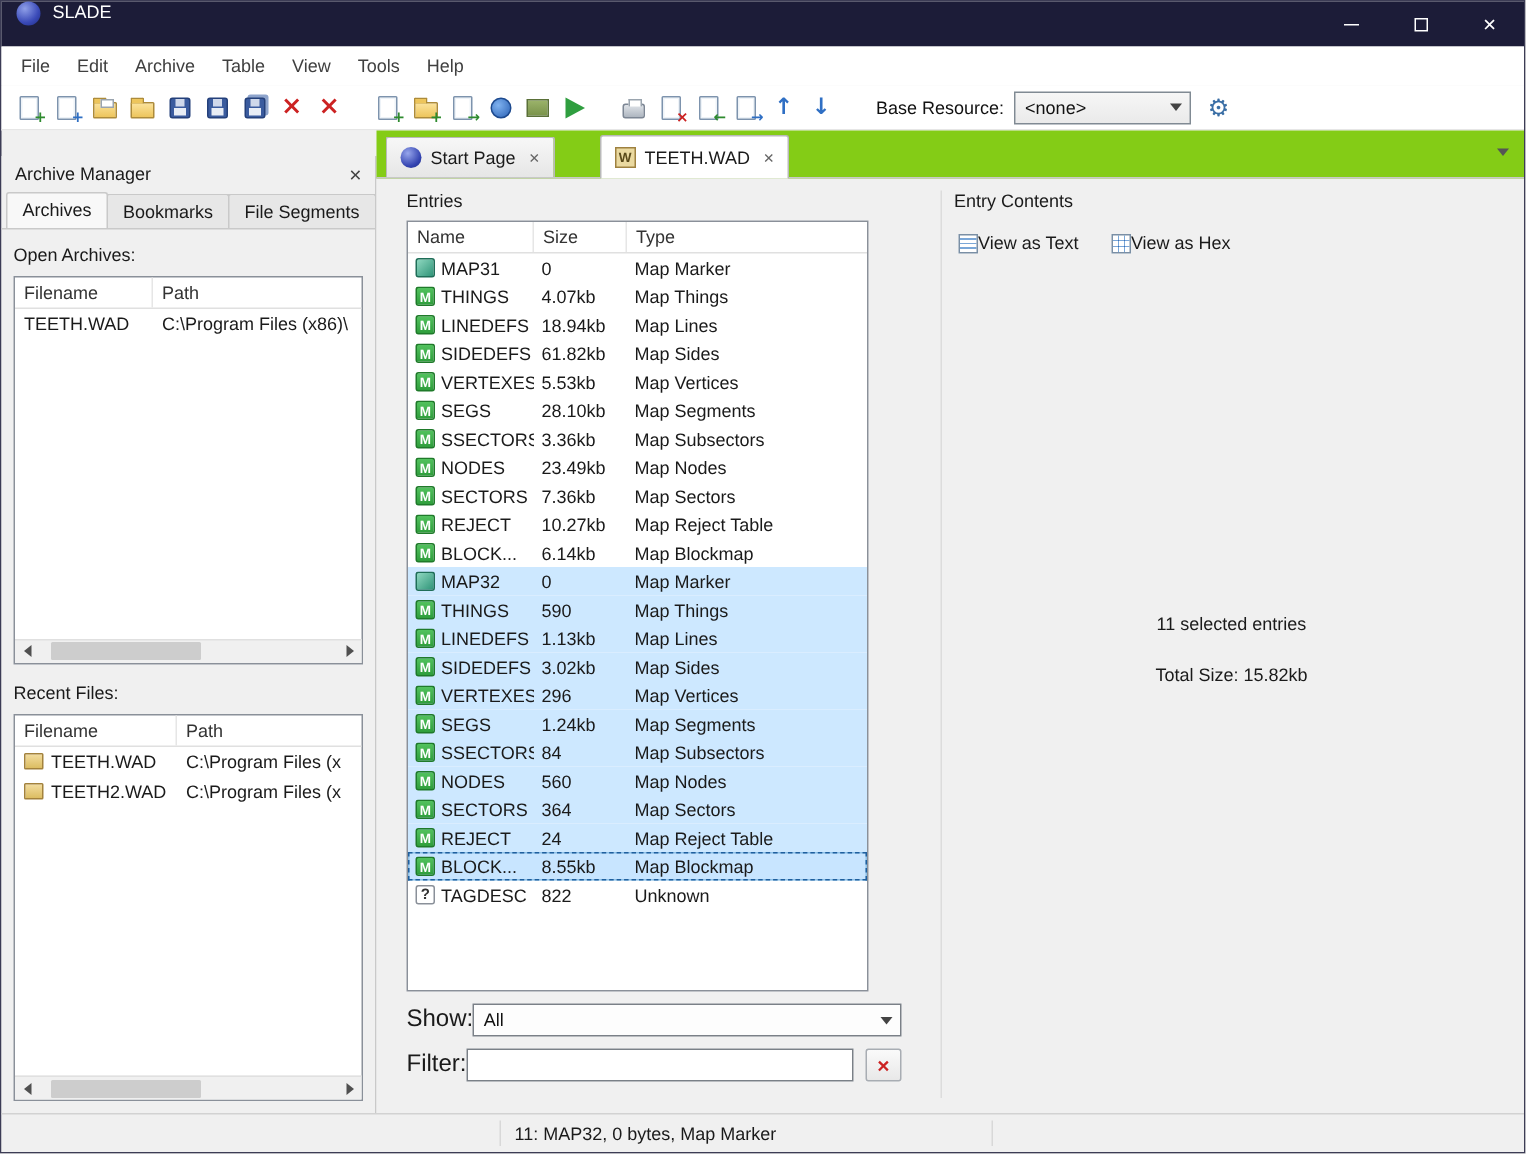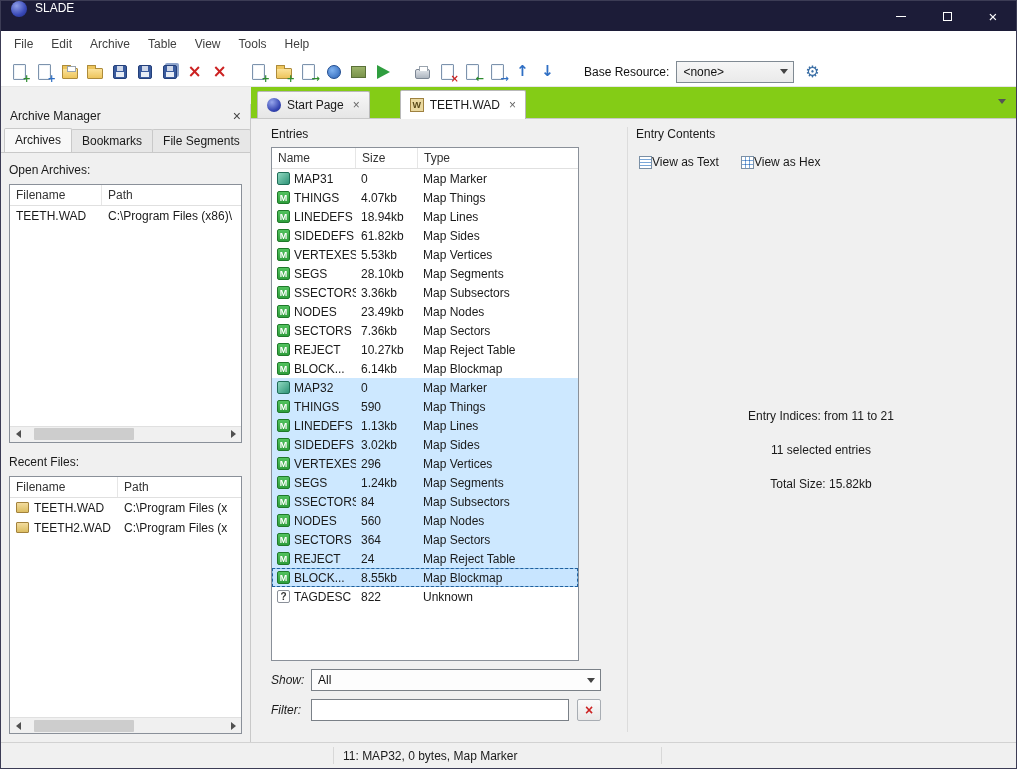--- a/index.html
+++ b/index.html
@@ -103,21 +103,21 @@
   .erow{display:grid;grid-template-columns:84px 62px 1fr;height:19px;align-items:center;font-size:12px;color:#1a1a1a;}
   .erow.selected{background:#cde8ff;}
   .erow.focused{background:#c8e5ff;outline:1px dashed #1f5f9e;outline-offset:-1px;box-shadow:inset 0 0 0 1px #8ec1e8;}
   .ecell{padding:0 5px;white-space:nowrap;overflow:hidden;}
   .name-cell{display:flex;align-items:center;gap:4px;}
   .eicon{width:13px;height:13px;flex:0 0 13px;border-radius:2px;font-family:"Liberation Sans",sans-serif;text-align:center;}
   .eicon.map{background:linear-gradient(135deg,#8fd8c0,#2f9478);border:1px solid #1f6e58;}
   .eicon.mapdata{background:linear-gradient(#52c25e,#2f9e3c);border:1px solid #1f7a2a;color:#fff;font-weight:bold;font-size:9px;line-height:12px;}
   .eicon.unknown{background:#fff;border:1px solid #8a9099;color:#333;font-weight:bold;font-size:10px;line-height:12px;}
   .show-row,.filter-row{display:flex;align-items:center;margin-top:8px;height:22px;}
-  .small-label{flex:0 0 40px;font-size:12px;color:#1a1a1a;font-style:italic;}
+  .small-label{flex:0 0 40px;font-size:16px;color:#1a1a1a;}
   .wcombo{flex:1;height:22px;border:1px solid #7a8087;background:#fdfdfd;display:flex;align-items:center;padding-left:6px;font-size:12px;color:#111;}
   .filter-input{height:22px;border:1px solid #7a8087;font:12px "Liberation Sans",sans-serif;padding:0 5px;flex:1;margin-right:8px;background:#fff;}
   .clear-btn{flex:0 0 24px;width:24px;height:22px;border:1px solid #a8adb3;background:linear-gradient(#fafafa,#e8e8e8);display:flex;align-items:center;justify-content:center;color:#cc2222;font-weight:bold;font-size:14px;border-radius:2px;}
 
   .contents-section{flex:1;margin-left:26px;border-left:1px solid #dcdcdc;padding-left:8px;display:flex;flex-direction:column;min-width:0;}
   .view-buttons{display:flex;gap:16px;margin-top:6px;}
   .view-btn{display:flex;align-items:center;gap:0;font-size:12px;color:#1a1a1a;padding:2px 3px;}
   .vicon{width:13px;height:13px;border:1px solid #7a8fa5;background:#fff;flex:0 0 13px;}
   .vicon.text{background-image:repeating-linear-gradient(to bottom,#fff 0 2px,#7aa7d8 2px 3px);}
   .vicon.hex{background-image:repeating-linear-gradient(to right,#fff 0 3px,#7aa7d8 3px 4px),repeating-linear-gradient(to bottom,#fff 0 3px,#7aa7d8 3px 4px);background-blend-mode:multiply;}
@@ -555,21 +555,20 @@
             <div class="view-btn">
               <span class="vicon text"></span>
               <span>View as Text</span>
             </div>
             <div class="view-btn">
               <span class="vicon hex"></span>
               <span>View as Hex</span>
             </div>
           </div>
           <div class="contents-info">
-              <p>Entry Indices: from 11 to 21</p>
               <p>11 selected entries</p>
               <p>Total Size: 15.82kb</p>
             </div>
         </div>
 
       </div>
     </div>
   </div>
 
   <div class="statusbar">

